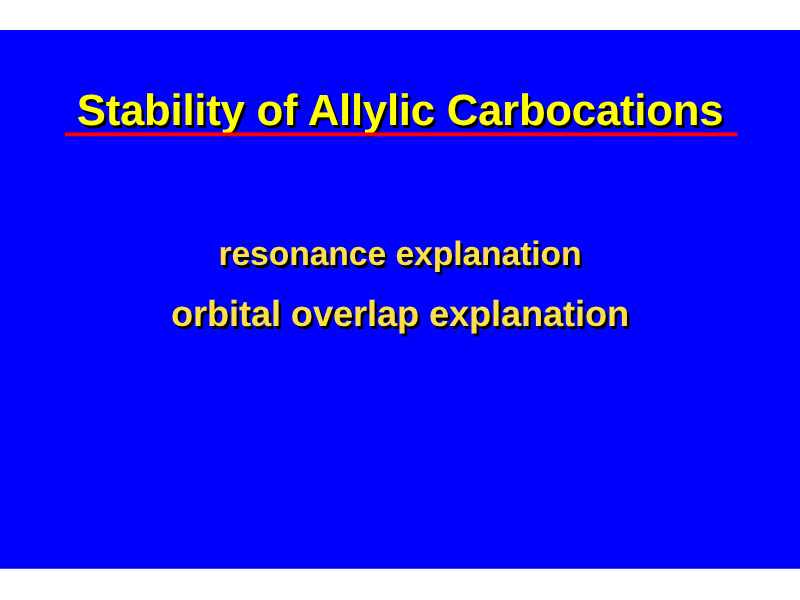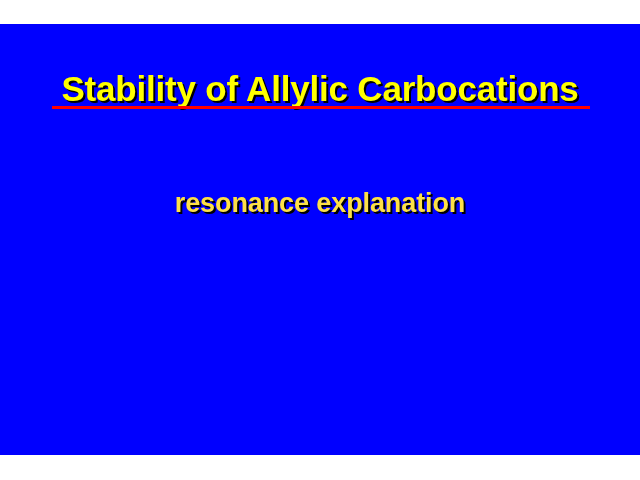--- a/index.html
+++ b/index.html
@@ -97,17 +97,18 @@
 <div class="slide-stage">
 
   <div class="slide-body">
 
     <div class="slide-title">Stability of Allylic Carbocations</div>
 
     <div class="title-rule"></div>
 
     <div class="body-block">
       <div class="body-line body-line-1">resonance explanation</div>
+      <div class="body-line body-line-2">orbital overlap explanation</div>
     </div>
 
   </div>
 
 </div>
 
 </body></html>

